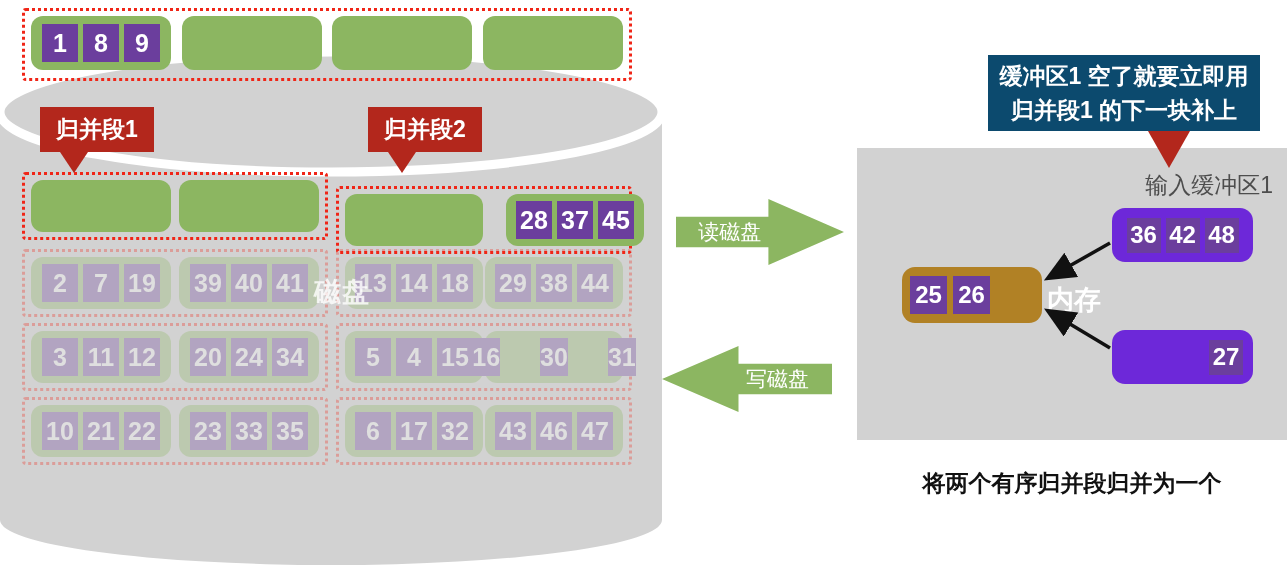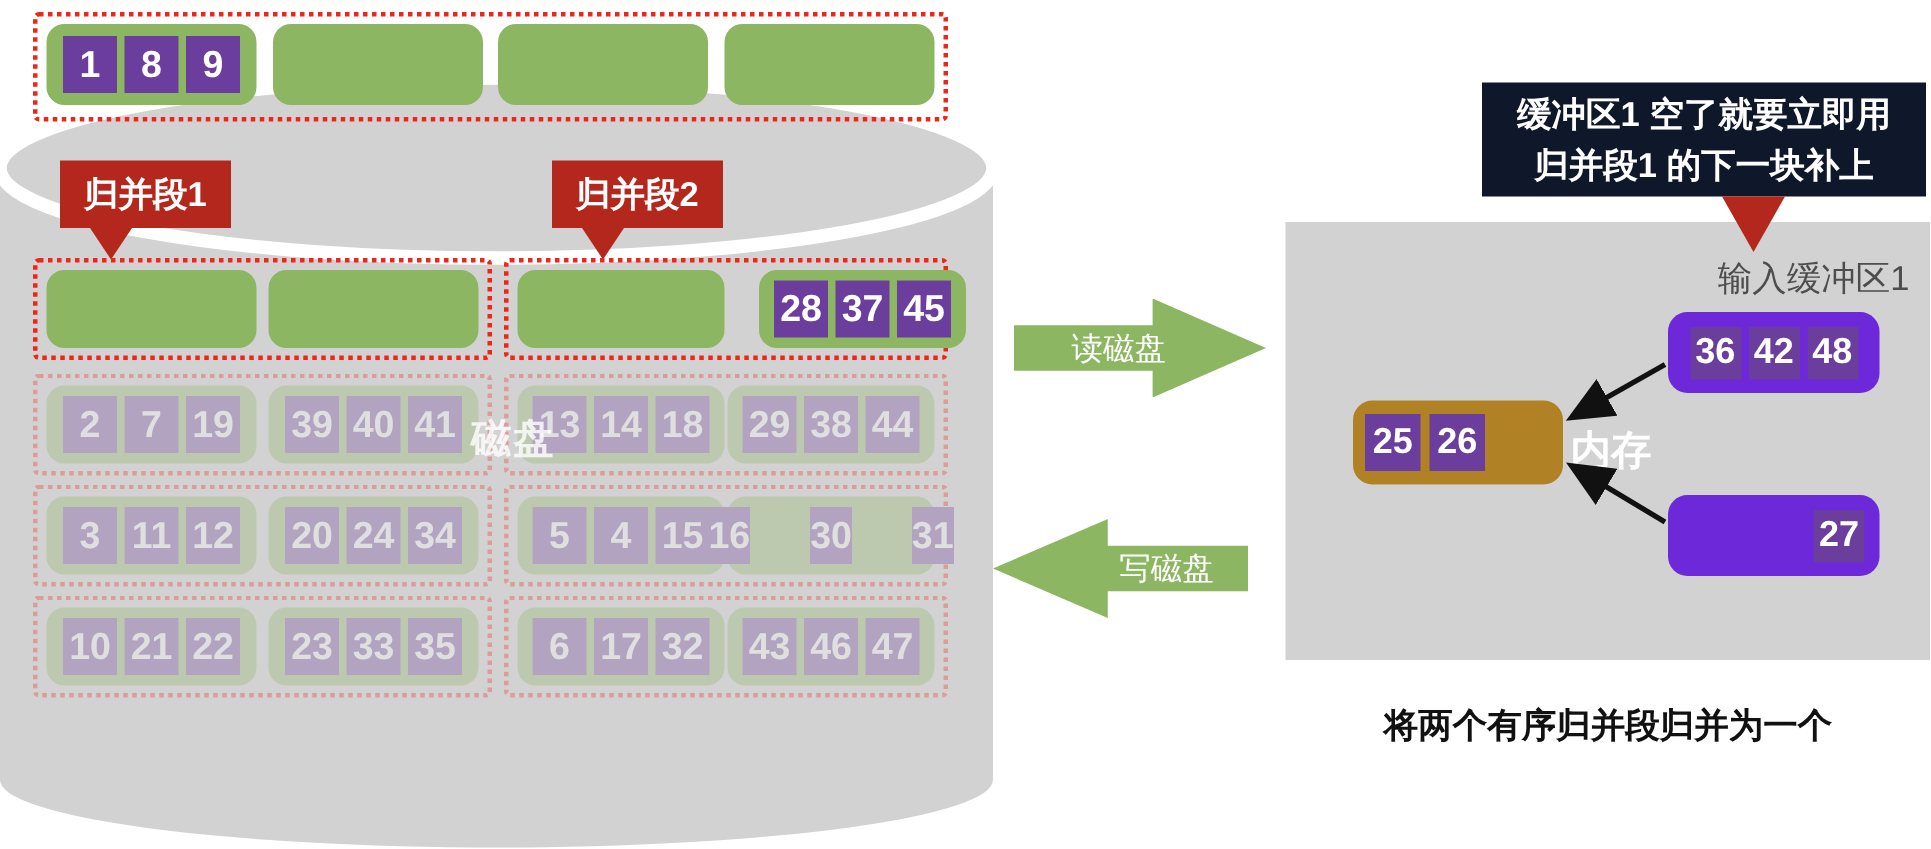--- a/index.html
+++ b/index.html
@@ -15,21 +15,21 @@
   .toprow .blk{height:54px;}
   .sq{width:36px;height:38px;background:#6b3e9d;color:#fff;font-size:25px;font-weight:700;
       display:flex;align-items:center;justify-content:center;}
   .faded{opacity:.3;}
   
   .seglabel{position:absolute;background:#b3271c;color:#fff;font-weight:700;font-size:23px;
             padding:7px 16px;white-space:nowrap;}
   .seglabel .tri{position:absolute;top:100%;left:20px;width:0;height:0;
                  border-left:14px solid transparent;border-right:14px solid transparent;
                  border-top:21px solid #b3271c;}
-  .callout{position:absolute;left:988px;top:55px;width:296px;height:76px;background:#0f172a;
+  .callout{position:absolute;left:988px;top:55px;width:272px;height:76px;background:#0c4a6e;
            color:#fff;font-weight:700;font-size:23px;line-height:34px;text-align:center;
            display:flex;flex-direction:column;justify-content:center;z-index:6;}
   .callout .tri{position:absolute;top:100%;left:160px;width:0;height:0;
                 border-left:21px solid transparent;border-right:21px solid transparent;
                 border-top:37px solid #b3271c;}
   
   .garrow{position:absolute;background:#8cb661;}
   .garrow span{position:absolute;top:0;bottom:0;display:flex;align-items:center;
                justify-content:center;color:#fff;font-size:21px;}
   .arr-right{clip-path:polygon(0% 27%,55% 27%,55% 0%,100% 50%,55% 100%,55% 73%,0% 73%);}
@@ -74,21 +74,21 @@
   </div>
   <div class="seglabel" style="left:368px;top:107px;">
     <span>归并段2</span>
     <i class="tri"></i>
   </div>
 
   <div class="dotrow" style="left:22px;top:172px;width:306px;height:68px;">
     <div class="blk"></div>
     <div class="blk"></div>
   </div>
-  <div class="dotrow" style="left:336px;top:172px;width:296px;height:68px;gap:23px;">
+  <div class="dotrow" style="left:336px;top:186px;width:296px;height:68px;gap:23px;">
     <div class="blk" style="width:138px;"></div>
     <div class="blk" style="width:138px;">
       <span class="sq">28</span>
       <span class="sq">37</span>
       <span class="sq">45</span>
     </div>
   </div>
 
   <div class="dotrow faded" style="left:22px;top:249px;width:306px;height:68px;">
     <div class="blk">
@@ -161,21 +161,21 @@
     <div class="blk" style="width:138px;">
       <span class="sq">43</span>
       <span class="sq">46</span>
       <span class="sq">47</span>
     </div>
   </div>
 
   <div class="disklabel">磁盘</div>
 
   <div class="garrow arr-right" style="left:676px;top:199px;width:168px;height:66px;">
-    <span style="left:0;width:64%;padding-left:16px;">读磁盘</span>
+    <span style="left:0;width:64%;">读磁盘</span>
   </div>
   <div class="garrow arr-left" style="left:662px;top:346px;width:170px;height:66px;">
     <span style="right:0;width:64%;">写磁盘</span>
   </div>
 
   <div class="mem">
     <div class="memlabel" style="right:14px;top:22px;">输入缓冲区1</div>
 
     <div class="buf buf-blue" style="left:255px;top:60px;">
       <span class="sq">36</span>

